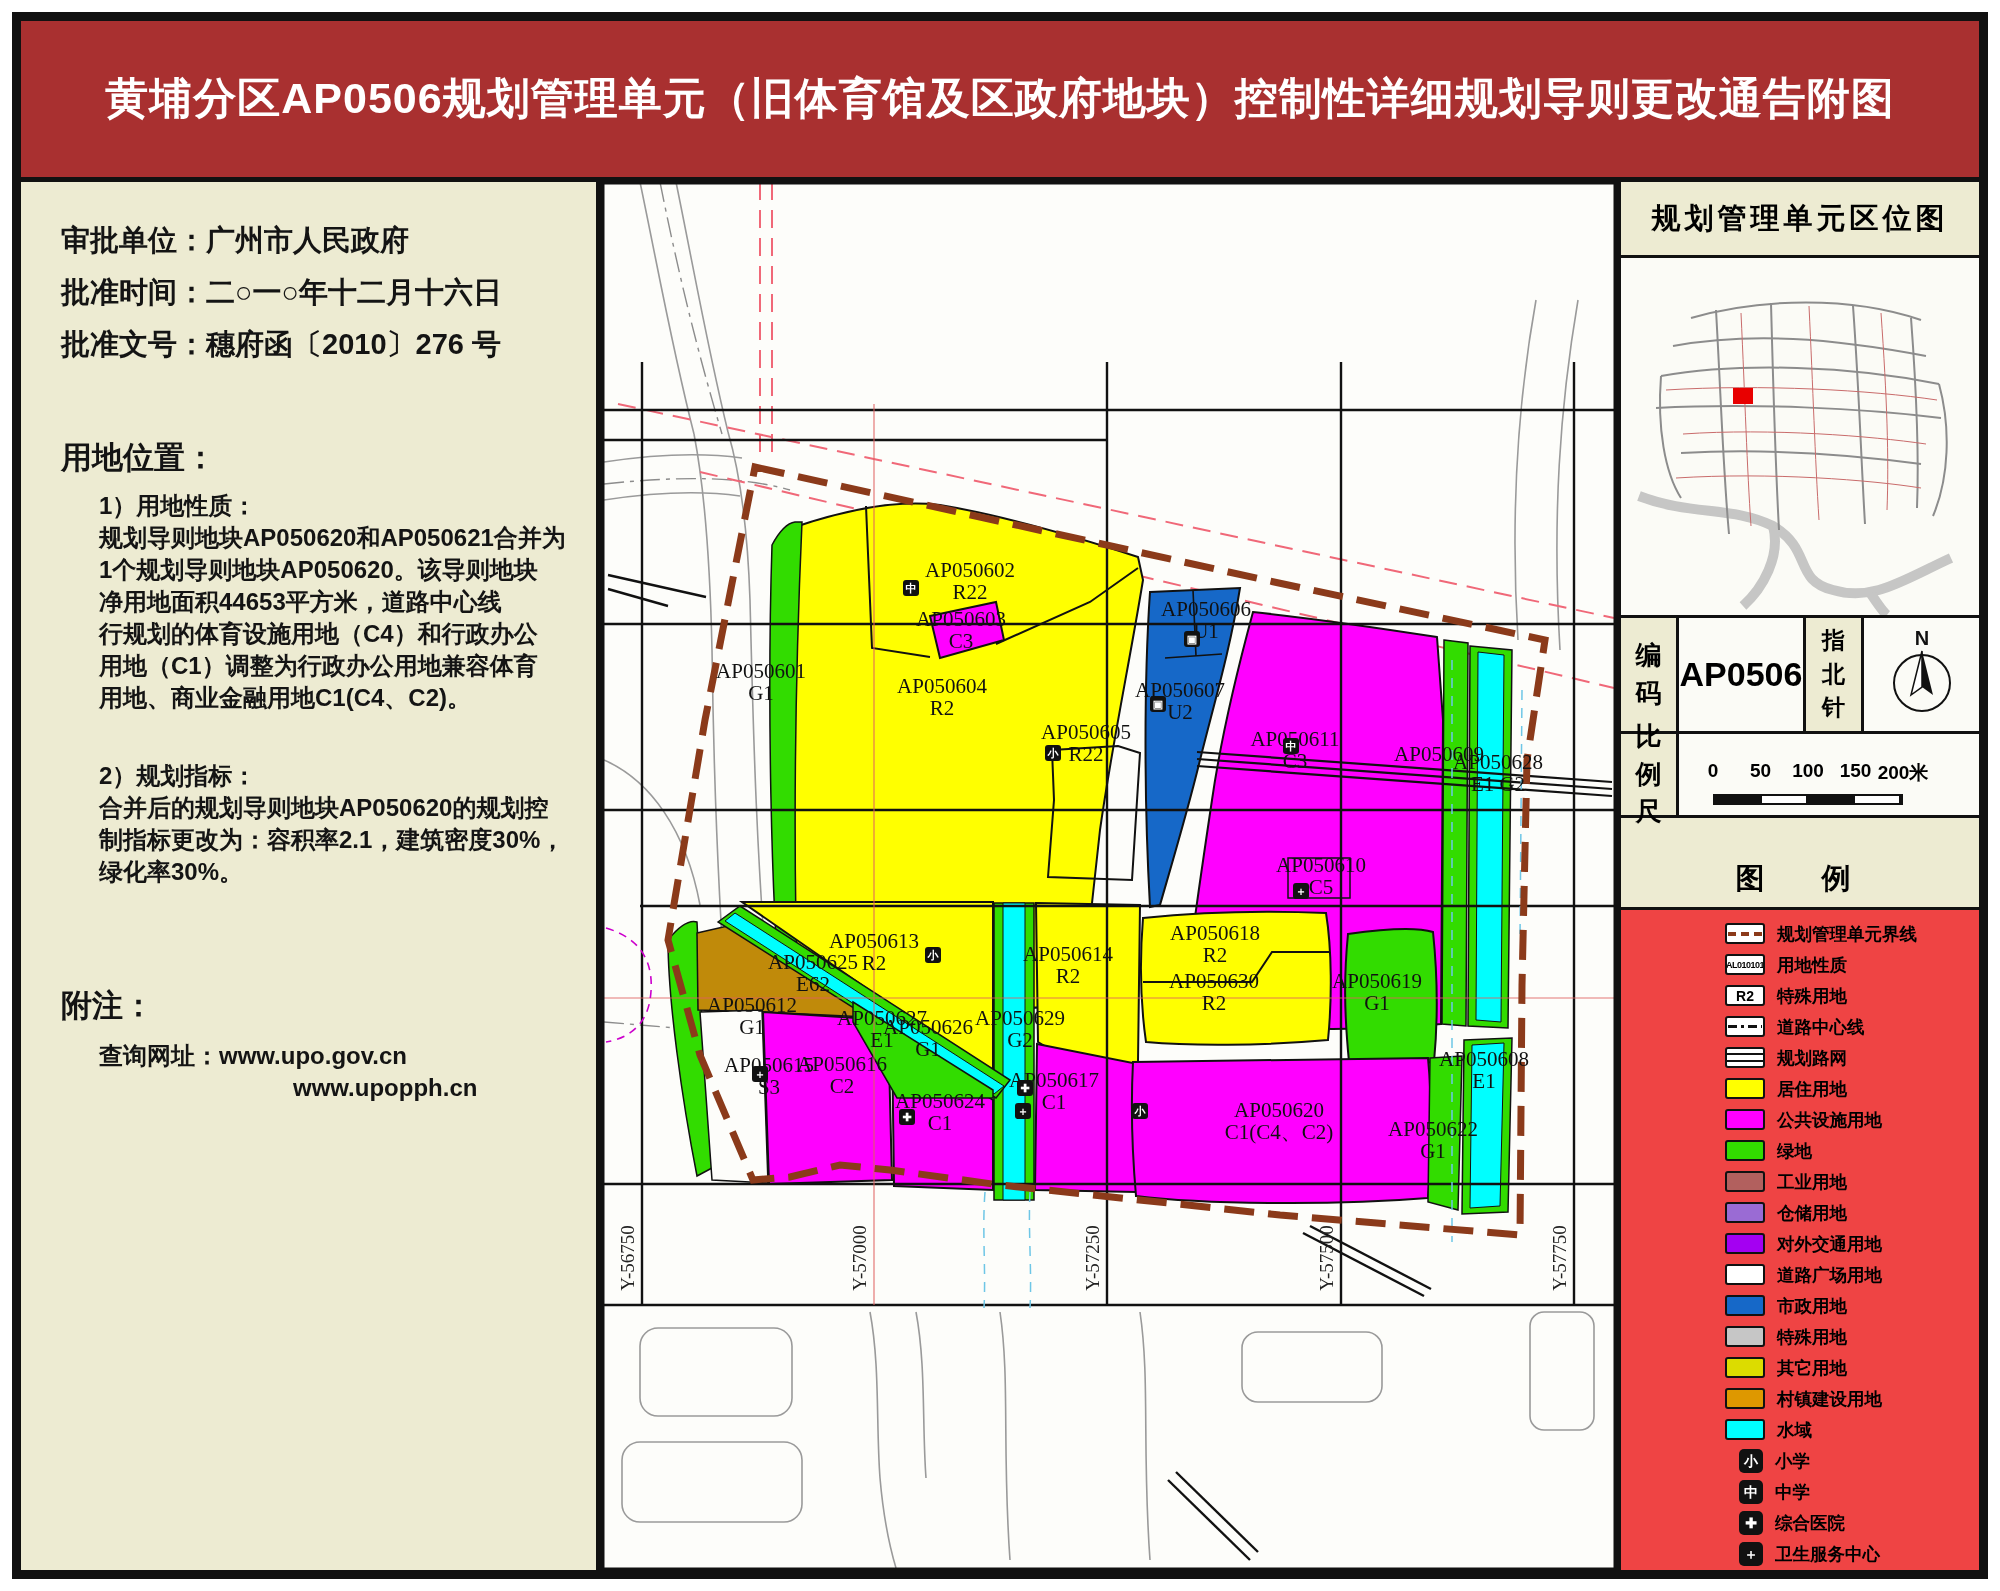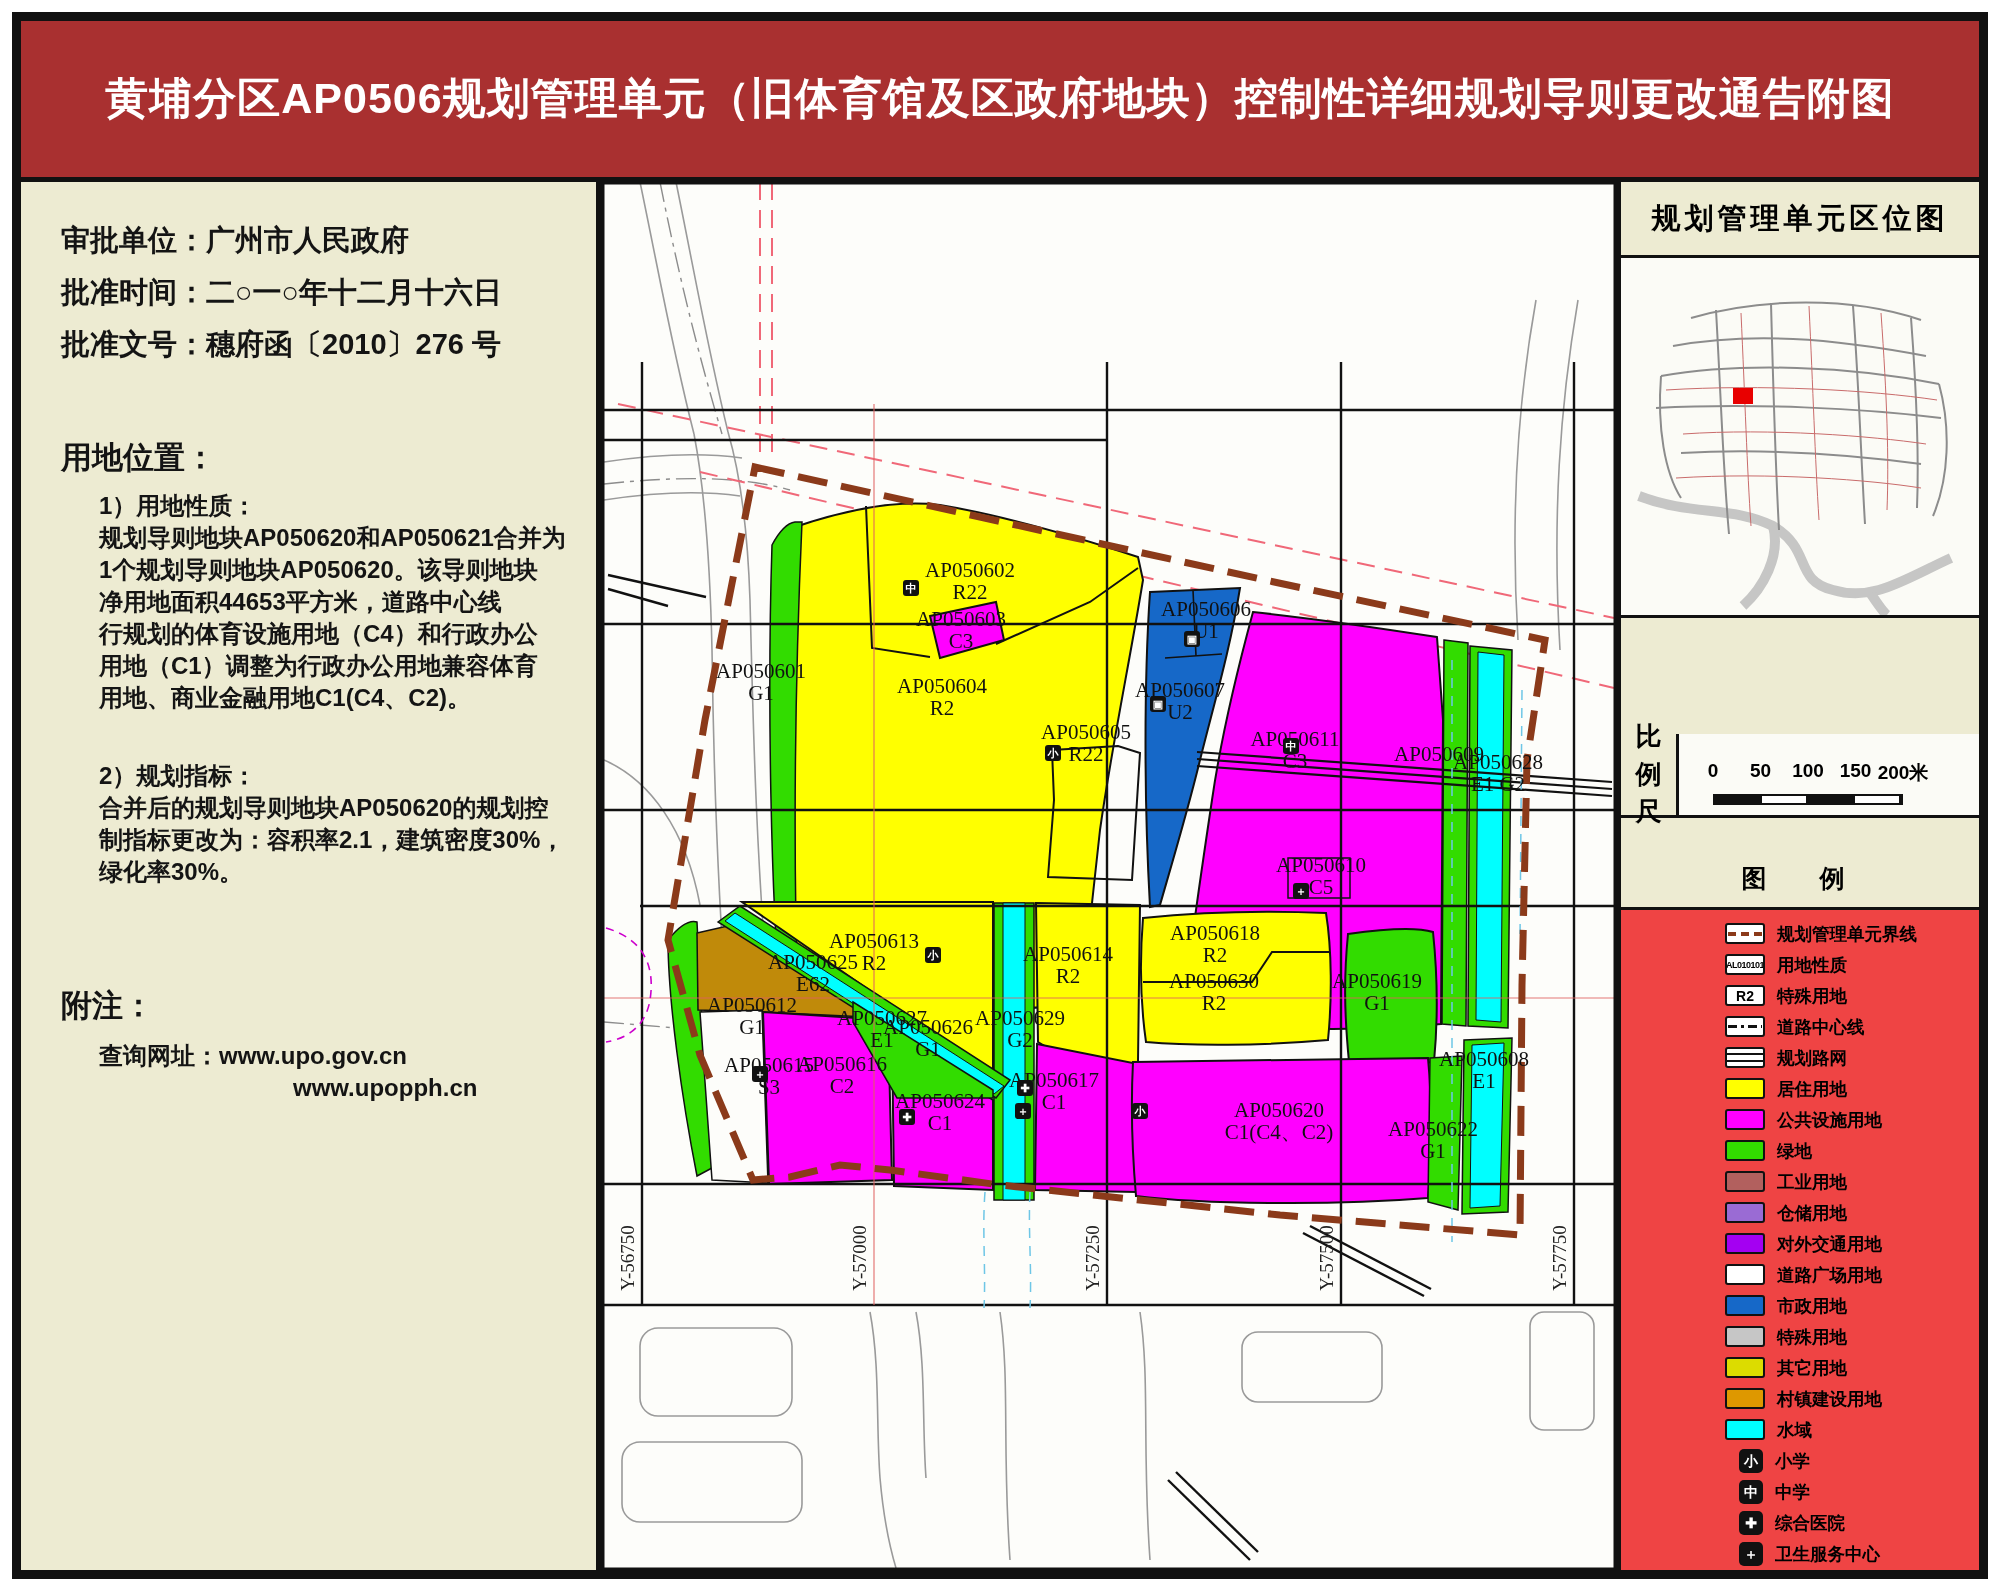--- a/index.html
+++ b/index.html
@@ -45,21 +45,21 @@
   .c-north .vlab{font-size:23px;}
   .c-compass{flex:1;background:#FBFBF6;}
   .rp-scalerow{position:absolute;left:0;top:552px;width:100%;height:84px;border-bottom:3px solid #111;display:flex;}
   .c-scale{flex:1;background:#FBFBF6;position:relative;}
   .scale-ticks span{position:absolute;top:26px;transform:translateX(-50%);font-size:19px;font-weight:600;}
   .scale-bar{position:absolute;left:34px;top:60px;width:190px;height:11px;border:2px solid #111;display:flex;}
   .scale-bar i{flex:1;display:block;}
   .scale-bar i:nth-child(odd){background:#111;}
   .scale-bar i:nth-child(even){background:#FFF;border-left:2px solid #111;border-right:2px solid #111;}
   .rp-leghead{position:absolute;left:0;top:668px;width:100%;height:60px;border-bottom:3px solid #111;
-    display:flex;align-items:center;justify-content:center;font-size:25px;font-weight:700;letter-spacing:14px;}
+    display:flex;align-items:center;justify-content:center;font-size:29px;font-weight:700;letter-spacing:14px;}
   .rp-legend{position:absolute;left:0;top:728px;width:100%;height:660px;background:#ef4444;padding-top:8px;}
   .lrow{height:31px;display:flex;align-items:center;}
   .lsym{margin-left:104px;width:40px;height:21px;border:2px solid #111;border-radius:3px;background:#FFF;
     position:relative;flex:none;display:flex;align-items:center;justify-content:center;overflow:hidden;}
   .lsym .dash{width:34px;height:0;border-top:4px dashed #8B3A1A;}
   .lsym .cline{width:34px;height:3px;background:repeating-linear-gradient(90deg,#111 0 9px,transparent 9px 13px,#111 13px 16px,transparent 16px 20px);}
   .lsym .net{width:40px;height:9px;border-top:2.5px solid #111;border-bottom:2.5px solid #111;}
   .lsym .st{font-size:9px;font-weight:600;letter-spacing:-0.5px;}
   .lsym .st2{font-size:14px;font-weight:600;}
   .lsym-icon{margin-left:118px;width:24px;height:24px;background:#111;border-radius:5px;flex:none;
@@ -353,20 +353,37 @@
           <path d="M45,132 C140,126 250,132 316,142"></path>
           <path d="M62,176 C150,170 250,178 305,186"></path>
           <path d="M120,55 C124,140 126,210 130,268"></path>
           <path d="M188,48 C192,130 194,200 198,262"></path>
           <path d="M260,55 C266,140 268,200 266,252"></path>
           <path d="M55,220 C150,214 250,222 300,230"></path>
         </g>
         <rect x="112" y="130" width="20" height="16" fill="#E80000"></rect>
       </svg>
     </div>
+    <div class="rp-coderow">
+      <div class="cell c-lab">
+        <div class="vlab">编码</div>
+      </div>
+      <div class="cell c-val">AP0506</div>
+      <div class="cell c-north">
+        <div class="vlab">指北针</div>
+      </div>
+      <div class="cell c-compass">
+        <svg width="90" height="100" viewBox="0 0 90 100">
+          <text x="45" y="20" text-anchor="middle" font-size="20" font-weight="bold" fill="#111">N</text>
+          <circle cx="45" cy="58" r="28" fill="none" stroke="#111" stroke-width="2"></circle>
+          <polygon points="45,26 56,70 45,62" fill="#111"></polygon>
+          <polygon points="45,26 34,70 45,62" fill="#FFF" stroke="#111" stroke-width="1.5"></polygon>
+        </svg>
+      </div>
+    </div>
     <div class="rp-scalerow">
       <div class="cell c-lab">
         <div class="vlab">比例尺</div>
       </div>
       <div class="c-scale">
         <div class="scale-ticks" id="scale-ticks">
             <span style="left: 34px;">0</span>
             <span style="left: 81.5px;">50</span>
             <span style="left: 129px;">100</span>
             <span style="left: 176.5px;">150</span>

